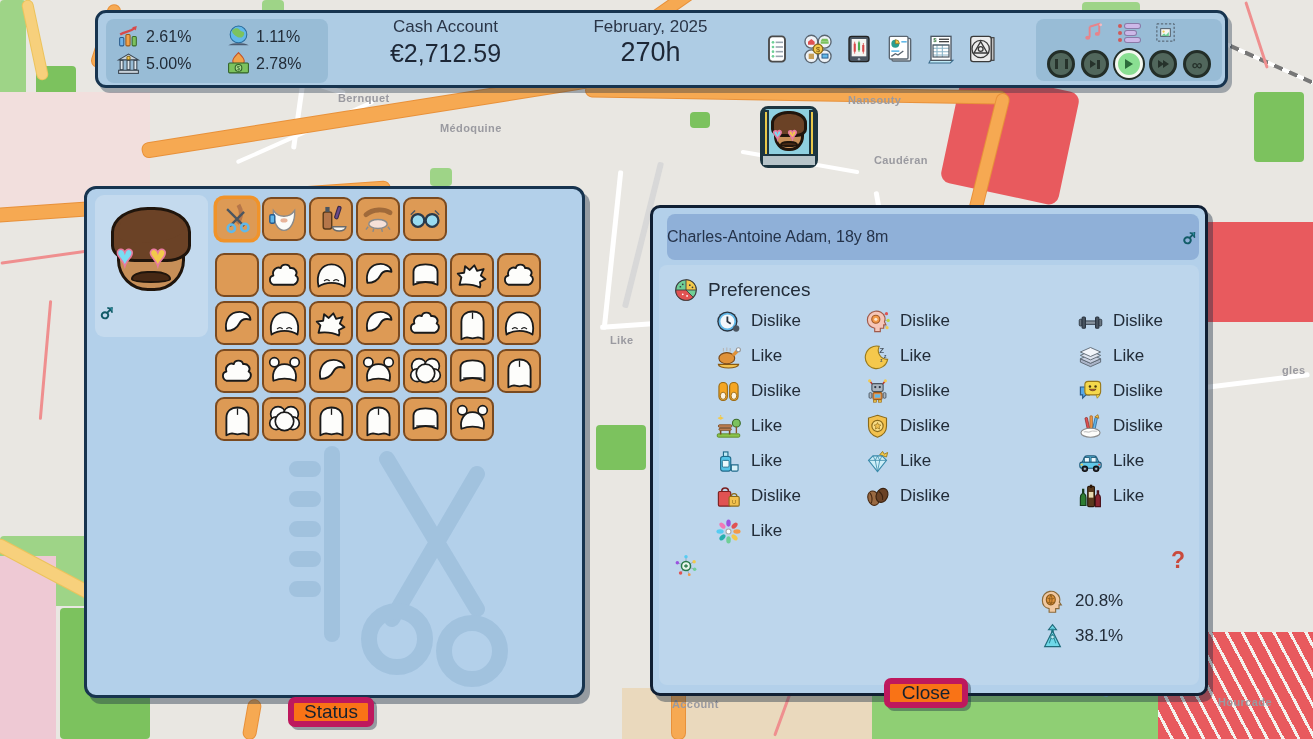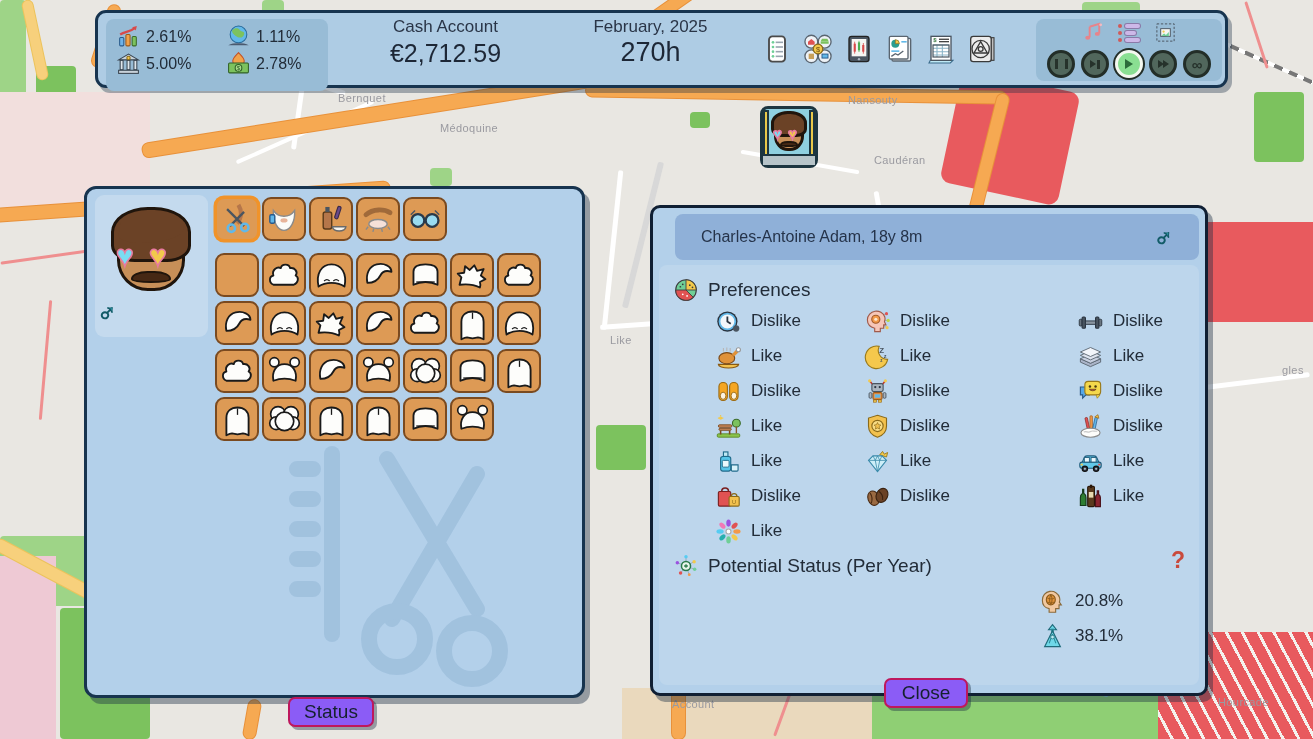--- a/index.html
+++ b/index.html
@@ -17,26 +17,26 @@
   .road.gray{background:#d8d8d8;border-radius:2px}
   .road.redline{background:#ef8f8f;border-radius:2px}
   .road.blue{background:#8ec8ea;border-radius:2px}
   .zone.red{background:#e85a5e}
   .zone.redstripe{background:repeating-linear-gradient(62deg,#e85a5e 0 11px,#f4f2ee 11px 14px)}
   .zone.pink{background:#f2dfdd}
   .zone.pink2{background:#eec9d4}
   .zone.beige{background:#ead9bd}
   .zone.beige2{background:#efe9df}
   .rail{position:absolute;height:4px;background:repeating-linear-gradient(90deg,#777 0 9px,#fff 9px 16px)}
-  .maplabel{position:absolute;font-size:11px;font-weight:normal;color:#9a9aa0;letter-spacing:.4px}
+  .maplabel{position:absolute;font-size:11px;font-weight:bold;color:#9a9aa0;letter-spacing:.4px}
   
   #topbar{position:absolute;left:95px;top:10px;width:1133px;height:78px;background:#aecce4;
     border:3px solid #17344f;border-radius:11px;box-sizing:border-box;box-shadow:4px 5px 0 rgba(23,42,66,.35)}
   .subbox{position:absolute;background:#98bcd6;border-radius:8px}
-  #statsbox{left:8px;top:6px;width:222px;height:72px}
+  #statsbox{left:8px;top:6px;width:222px;height:64px}
   .stat{position:absolute;display:flex;align-items:center;gap:5px;font-size:16px;color:#222c38}
   .stat svg{width:25px;height:25px}
   #cashblock{position:absolute;left:255px;top:4px;width:185px;text-align:center}
   #cashblock .lbl{font-size:17px;color:#2a3547}
   #cashblock .val{font-size:25px;color:#1d2736;margin-top:2px}
   #dateblock{position:absolute;left:460px;top:4px;width:185px;text-align:center}
   #dateblock .lbl{font-size:17px;color:#2a3547}
   #dateblock .val{font-size:27px;color:#1d2736}
   #menuicons{position:absolute;left:662px;top:19px;display:flex;gap:7px}
   .micon{width:34px;height:34px;display:flex;align-items:center;justify-content:center;cursor:pointer}
@@ -83,32 +83,32 @@
   .tab.selected{border-color:#f0932a;box-shadow:0 0 0 1.5px #f0932a}
   .tab svg{width:34px;height:34px}
   #hairgrid{position:absolute;left:128px;top:64px;display:grid;grid-template-columns:repeat(7,44px);
             grid-auto-rows:44px;gap:4px 3px}
   .hcell{background:#dd9a55;border:2.5px solid #7a4a20;border-radius:9px;box-sizing:border-box;
          display:flex;align-items:center;justify-content:center;cursor:pointer}
   .hcell svg{width:37px;height:37px;overflow:visible}
   #watermark{position:absolute;left:150px;top:240px;opacity:.55}
   
   #rightpanel{left:650px;top:205px;width:558px;height:491px;border-radius:10px;border-color:#101f33}
-  #rp-title{position:absolute;left:22px;top:6px;right:6px;height:46px;background:#8fb0d8;border-radius:8px;
-            display:flex;align-items:center;padding:0 26px;box-sizing:border-box;justify-content:space-between}
+  #rp-title{position:absolute;left:14px;top:6px;right:6px;height:46px;background:#8fb0d8;border-radius:8px;
+            display:flex;align-items:center;padding:0 0;box-sizing:border-box;justify-content:space-between}
   #rp-title .t{font-size:16px;color:#25334a}
   #rp-content{position:absolute;left:6px;top:57px;right:6px;bottom:8px;background:#bdd6ec;border-radius:8px}
   .sechead{position:absolute;display:flex;align-items:center;gap:9px;font-size:19px;color:#222c38}
   .sechead svg{width:26px;height:26px}
   .pcol{position:absolute;display:flex;flex-direction:column;gap:7px}
   .pref{display:flex;align-items:center;gap:9px;height:28px;font-size:17px;color:#222c38}
   .pref svg{width:27px;height:27px;flex:none}
   #help{position:absolute;font-size:23px;font-weight:bold;color:#c94a3c;cursor:pointer}
   
-  .gamebtn{position:absolute;background:#8b5cf6;border:2px solid #be185d;border-radius:7px;box-sizing:border-box;
+  .gamebtn{position:absolute;background:#f97316;border:6px solid #be185d;border-radius:7px;box-sizing:border-box;
            display:flex;align-items:center;justify-content:center;font-size:19px;color:#15212f;cursor:pointer;
            box-shadow:3px 3px 0 rgba(23,42,66,.4)}
 </style>
 </head>
 <body>
 
 <svg width="0" height="0" style="position:absolute">
 <defs>
 <symbol id="i-chartup" viewBox="0 0 24 24">
         <rect x="3.5" y="13" width="4" height="8" rx="1" fill="#6fb3e8" stroke="#2a5a8a"></rect>
@@ -1015,21 +1015,20 @@
             <use href="#i-bottles"></use>
           </svg>
           <span>Like</span>
         </div>
     </div>
 
     <div class="sechead" style="left:14px;top:288px">
       <svg>
           <use href="#i-molecule"></use>
         </svg>
-      <span>Potential Status (Per Year)</span>
     </div>
     <div id="help" style="left:512px;top:282px">?</div>
 
     <div class="pcol" style="left:380px;top:322px">
       <div class="pref">
           <svg>
             <use href="#i-headnut"></use>
           </svg>
           <span>20.8%</span>
         </div>

